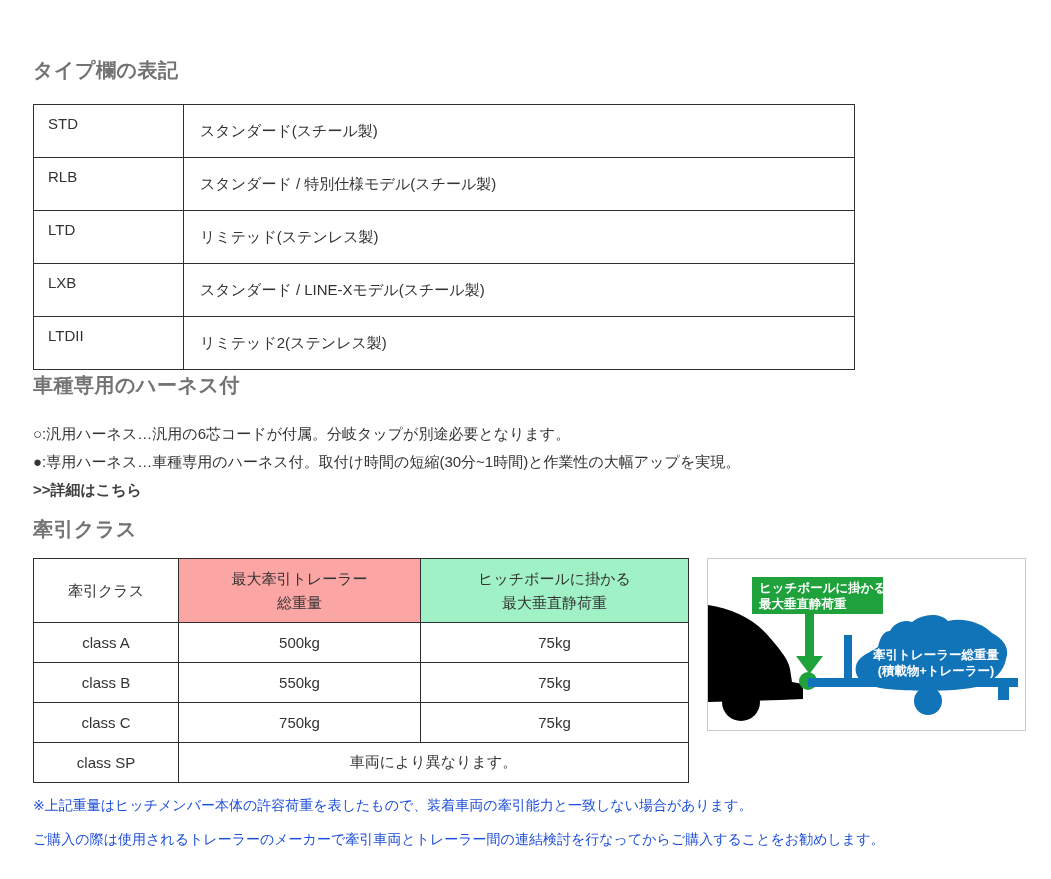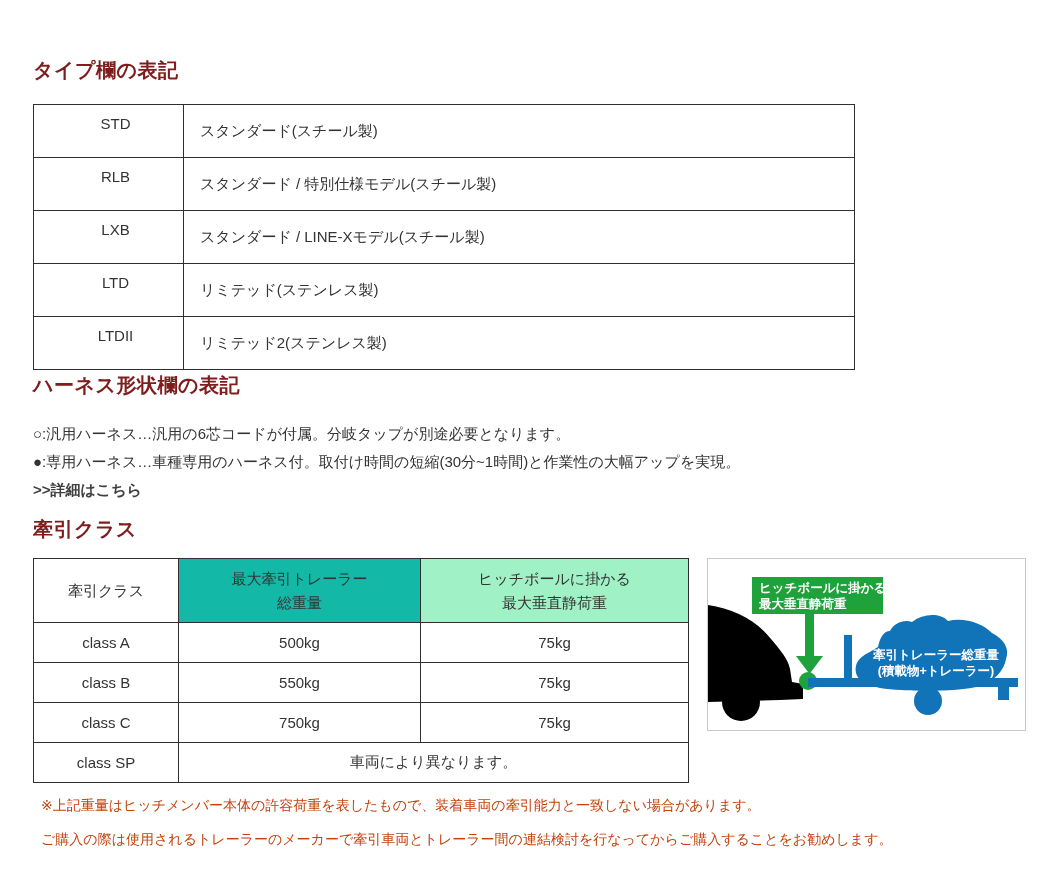--- a/index.html
+++ b/index.html
@@ -1,53 +1,53 @@
 <!DOCTYPE html>
 <html><head>
 <meta charset="utf-8">
 <style>
   html,body{margin:0;padding:0;background:#fff;}
   body{width:1051px;height:879px;overflow:hidden;
        font-family:"Liberation Sans","DejaVu Sans",sans-serif;color:#333;}
   .page{box-sizing:border-box;width:1051px;height:879px;padding:55px 0 0 33px;background:#fff;}
 
-  h2.section-title{margin:0;font-size:20px;line-height:30px;font-weight:bold;color:#7f1d1d;letter-spacing:.5px;}
+  h2.section-title{margin:0;font-size:20px;line-height:30px;font-weight:bold;color:#737373;letter-spacing:.5px;}
 
   
   table.type-table{border-collapse:collapse;table-layout:fixed;width:822px;margin-top:19px;}
   table.type-table td{border:1px solid #2f2f2f;height:36px;font-size:15px;vertical-align:middle;}
-  table.type-table td.code{width:135px;padding:0 0 16px 14px;text-align:center;}
+  table.type-table td.code{width:135px;padding:0 0 16px 14px;}
   table.type-table td.desc{padding:0 0 0 16px;}
 
   
   .mt-sec{margin-top:29px;}
   p.harness-line{margin:0;font-size:15px;line-height:28px;}
   p.harness-line.first{margin-top:20px;}
   a.detail-link{display:block;font-size:15px;line-height:28px;color:#404040;text-decoration:none;font-weight:bold;cursor:pointer;}
   h2.towing-title{margin-top:10px;}
 
   
   .towing-area{margin-top:14px;display:flex;align-items:flex-start;}
   table.tow-table{border-collapse:collapse;table-layout:fixed;width:655px;}
   table.tow-table col.c1{width:145px;}
   table.tow-table col.c2{width:242px;}
   table.tow-table col.c3{width:268px;}
   table.tow-table th,table.tow-table td{border:1px solid #2f2f2f;font-size:15px;font-weight:normal;
       text-align:center;vertical-align:middle;}
   table.tow-table th{height:61px;white-space:pre-line;line-height:24px;}
-  table.tow-table th.blue{background:#14b8a6;}
+  table.tow-table th.blue{background:#fca5a5;}
   table.tow-table th.green{background:#a0f2c6;}
   table.tow-table td{height:37px;text-align:center;}
 
   .illustration{margin-left:18px;width:317px;height:171px;border:1px solid #c9c9c9;background:#fff;}
   .illustration svg{display:block;}
   .illustration text{font-family:"Liberation Sans","DejaVu Sans",sans-serif;font-weight:bold;fill:#ffffff;font-size:12.5px;}
 
   
-  p.note{margin:8px;font-size:14px;line-height:20px;color:#c2410c;}
+  p.note{margin:0;font-size:14px;line-height:20px;color:#1d4ed8;}
   p.note.n1{margin-top:12px;}
   p.note.n2{margin-top:14px;}
 </style>
 </head>
 <body>
 
 <div class="page">
 
   <h2 class="section-title">タイプ欄の表記</h2>
 
@@ -55,35 +55,35 @@
     <tbody>
       <tr>
         <td class="code">STD</td>
         <td class="desc">スタンダード(スチール製)</td>
       </tr>
       <tr>
         <td class="code">RLB</td>
         <td class="desc">スタンダード / 特別仕様モデル(スチール製)</td>
       </tr>
       <tr>
+        <td class="code">LTD</td>
+        <td class="desc">リミテッド(ステンレス製)</td>
+      </tr>
+      <tr>
         <td class="code">LXB</td>
         <td class="desc">スタンダード / LINE-Xモデル(スチール製)</td>
-      </tr>
-      <tr>
-        <td class="code">LTD</td>
-        <td class="desc">リミテッド(ステンレス製)</td>
       </tr>
       <tr>
         <td class="code">LTDII</td>
         <td class="desc">リミテッド2(ステンレス製)</td>
       </tr>
     </tbody>
   </table>
 
-  <h2 class="section-title mt-sec">ハーネス形状欄の表記</h2>
+  <h2 class="section-title mt-sec">車種専用のハーネス付</h2>
 
   <p class="harness-line first">○:汎用ハーネス…汎用の6芯コードが付属。分岐タップが別途必要となります。</p>
   <p class="harness-line">●:専用ハーネス…車種専用のハーネス付。取付け時間の短縮(30分~1時間)と作業性の大幅アップを実現。</p>
   <a class="detail-link">&gt;&gt;詳細はこちら</a>
 
   <h2 class="section-title towing-title">牽引クラス</h2>
 
   <div class="towing-area">
 
     <table class="tow-table">

